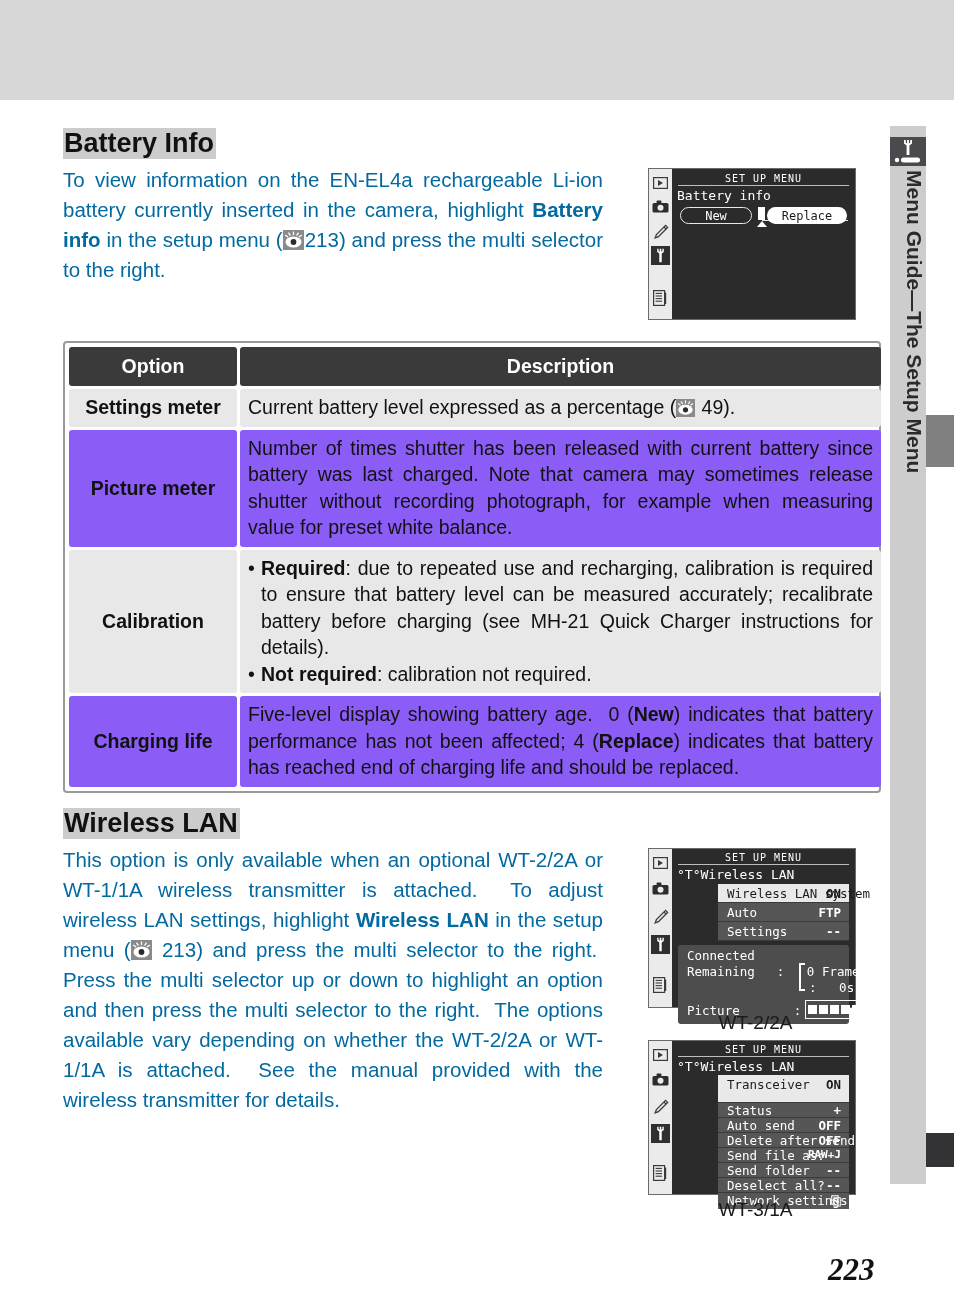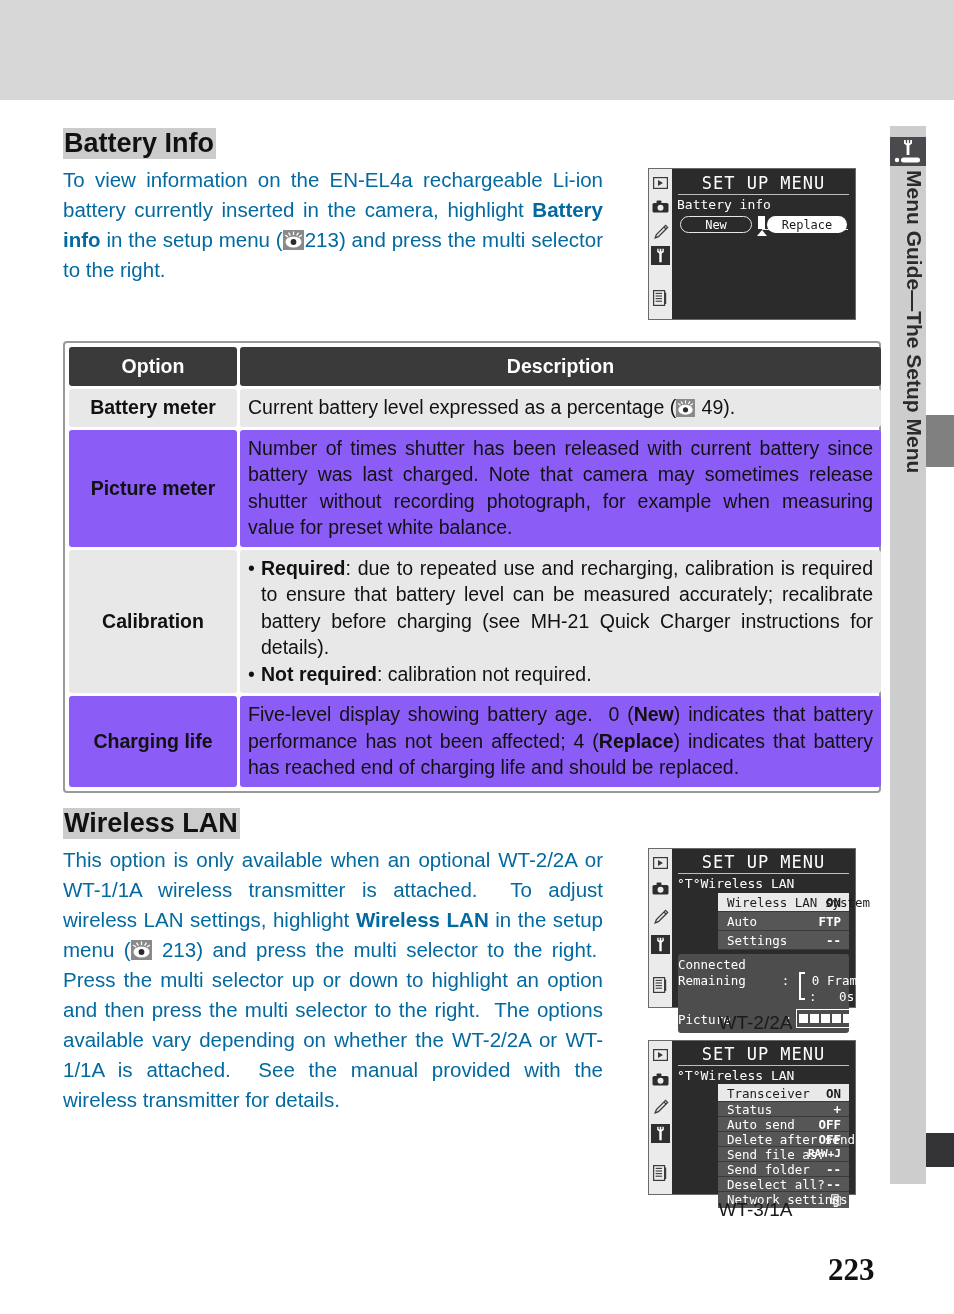--- a/index.html
+++ b/index.html
@@ -93,21 +93,21 @@
     background: #ebebeb;
   }
   .lcd-sidebar .sb-ico {
     position: absolute; left: 2px; width: 19px; height: 19px;
     display: flex; align-items: center; justify-content: center;
   }
   .lcd-sidebar .sb-ico.active { background: #2f2f2f; }
   .lcd-body { position: absolute; left: 23px; top: 0; right: 0; bottom: 0; }
   .lcd-title {
     color: #fff; font-family: "DejaVu Sans Mono", monospace;
-    font-size: 17px; text-align: center; letter-spacing: 1px;
+    font-size: 10px; text-align: center; letter-spacing: 1px;
   }
   .lcd-hr { height: 1px; background: #bdbdbd; margin: 1px 6px 0 6px; }
   .lcd-sub {
     color: #fff; font-family: "DejaVu Sans Mono", monospace;
     font-size: 13px; padding-left: 5px; letter-spacing: 0px;
   }
   .lcd-panel {
     margin: 3px 6px 0 6px; background: #4d4d4d; border-radius: 3px;
     padding: 3px 0 3px 0;
   }
@@ -156,21 +156,21 @@
   .wl-item .lbl { position: absolute; left: 9px; top: 2px; white-space: pre; }
   .wl-item .val { position: absolute; right: 8px; top: 2px; font-weight: bold; }
   .wl-item.hl .val { color: #1c1c1c; }
 
   .wl-status {
     margin: 4px 6px 0 6px; background: #4d4d4d; border-radius: 3px;
     padding: 3px 0 4px 0; position: relative;
   }
   .wl-status .srow {
     color: #fff; font-family: "DejaVu Sans Mono", monospace;
-    font-size: 12.5px; padding: 0 0 1px 0; white-space: pre;
+    font-size: 12.5px; padding: 0 0 1px 9px; white-space: pre;
   }
   .bracket {
     position: absolute; left: 121px; top: 18px;
     width: 6px; height: 28px;
     border-left: 2px solid #fff; border-top: 2px solid #fff; border-bottom: 2px solid #fff;
   }
   .sigbox {
     display: inline-block; border: 1px solid #fff; padding: 1px 2px;
     vertical-align: 1px;
   }
@@ -218,21 +218,21 @@
     width: 818px;
   }
   .bullets { list-style: none; }
   .bullets li { position: relative; padding-left: 13px; }
   .bullets li:before {
     content: "\2022"; position: absolute; left: 0; top: 0;
   }
 
   .page-num {
     position: absolute; left: 828px; top: 1252px;
-    font-size: 31px; font-weight: bold; color: #111;
+    font-size: 31px; font-style: italic; font-weight: bold; color: #111;
     font-family: "Liberation Serif", serif;
   }
 </style>
 </head>
 <body>
 
 <div class="page">
 
   <div class="top-band"></div>
 
@@ -334,21 +334,21 @@
       <colgroup>
             <col style="width:168px">
             <col>
           </colgroup>
       <tbody>
             <tr>
         <th>Option</th>
         <th>Description</th>
       </tr>
       <tr>
-        <td class="opt">Battery meter</td>
+        <td class="opt">Settings meter</td>
         <td class="desc">Current battery level expressed as a percentage (<span class="eye" style="width:19px;height:18px;vertical-align:-3px"><svg width="19" height="18" viewBox="0 0 21 20">
                     <g stroke="#ffffff" stroke-width="1.3" fill="none">
                       <path d="M10.5 1.5 L10.5 5"></path>
                       <path d="M5.5 2.6 L7.4 5.6"></path>
                       <path d="M15.5 2.6 L13.6 5.6"></path>
                       <path d="M2.2 5 L5 7"></path>
                       <path d="M18.8 5 L16 7"></path>
                     </g>
                     <ellipse cx="10.5" cy="12" rx="8" ry="5.6" fill="#ffffff"></ellipse>
                     <circle cx="10.5" cy="12" r="2.9" fill="#2b2b2b"></circle>
@@ -443,21 +443,21 @@
           <span class="lbl">Auto</span>
           <span class="val">FTP</span>
         </div>
         <div class="wl-item">
           <span class="lbl">Settings</span>
           <span class="val">--</span>
         </div>
       </div>
       <div class="wl-status">
         <div class="srow">Connected</div>
-        <div class="srow"><span>Remaining</span><span style="margin-left:36px">:   0 Frames</span></div>
+        <div class="srow"><span>Remaining</span><span style="margin-left:22px">:   0 Frames</span></div>
         <div class="srow" style="padding-left:131px"><span>:   0s</span></div>
         <div class="bracket"></div>
         <div class="srow" style="margin-top:4px;"><span>Picture</span><span style="margin-left:54px">:</span><span class="sigbox" style="margin-left:4px"><i></i><i></i><i></i><i></i><i></i></span></div>
       </div>
     </div>
   </div>
   <div class="lcd-caption" style="left:648px; top:1012px;">WT-2/2A</div>
 
   <div class="lcd" style="left:648px; top:1040px; width:208px; height:155px;">
     <div class="lcd-sidebar">
@@ -496,21 +496,21 @@
             </g>
             <path d="M12.6 2.6 V14" stroke="#3a3a3a" stroke-width="1.2" fill="none"></path>
           </svg>
       </div>
     </div>
     <div class="lcd-body">
       <div class="lcd-title" style="padding-top:3px;">SET UP MENU</div>
       <div class="lcd-hr"></div>
       <div class="lcd-sub" style="padding-top:2px;"><span>°T°</span><span>Wireless LAN</span></div>
       <div class="wl-list" style="margin-top:1px">
-        <div class="wl-item hl" style="height:18px">
+        <div class="wl-item hl" style="height:28px">
           <span class="lbl">Transceiver</span>
           <span class="val">ON</span>
         </div>
         <div class="wl-item" style="height:15px">
           <span class="lbl" style="top:0px">Status</span>
           <span class="val" style="top:0px">+</span>
         </div>
         <div class="wl-item" style="height:15px">
           <span class="lbl" style="top:0px">Auto send</span>
           <span class="val" style="top:0px">OFF</span>

